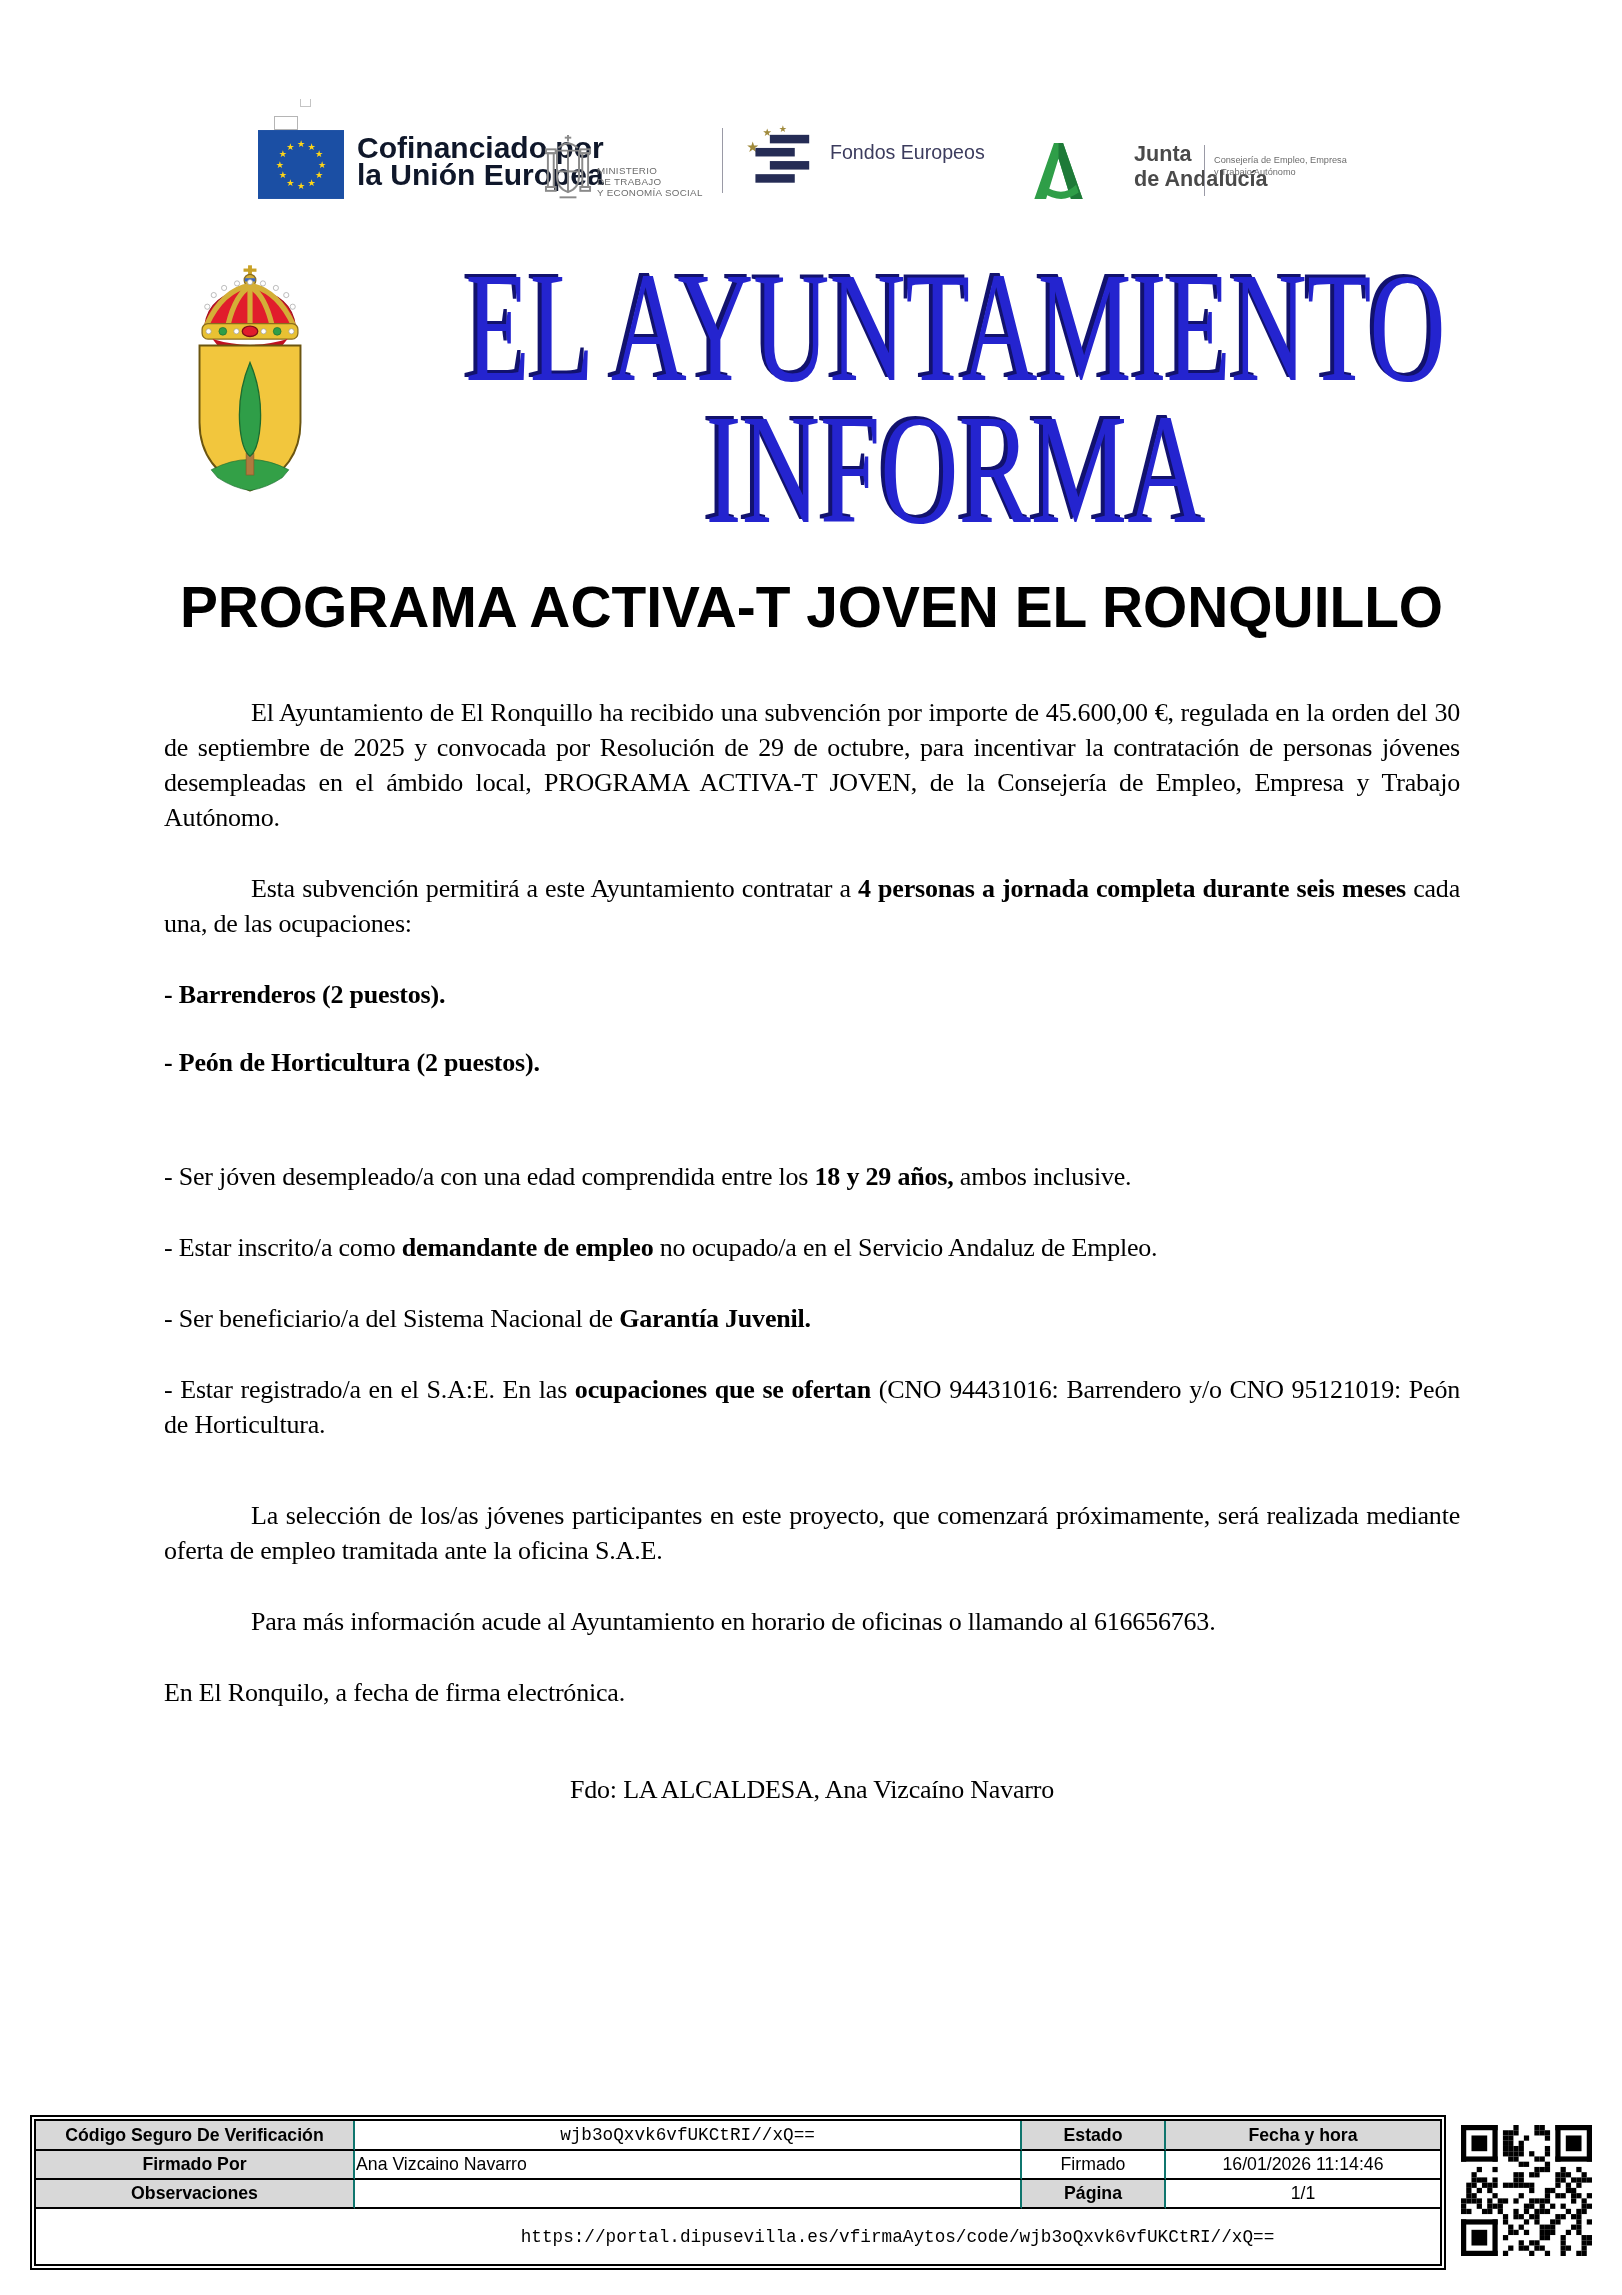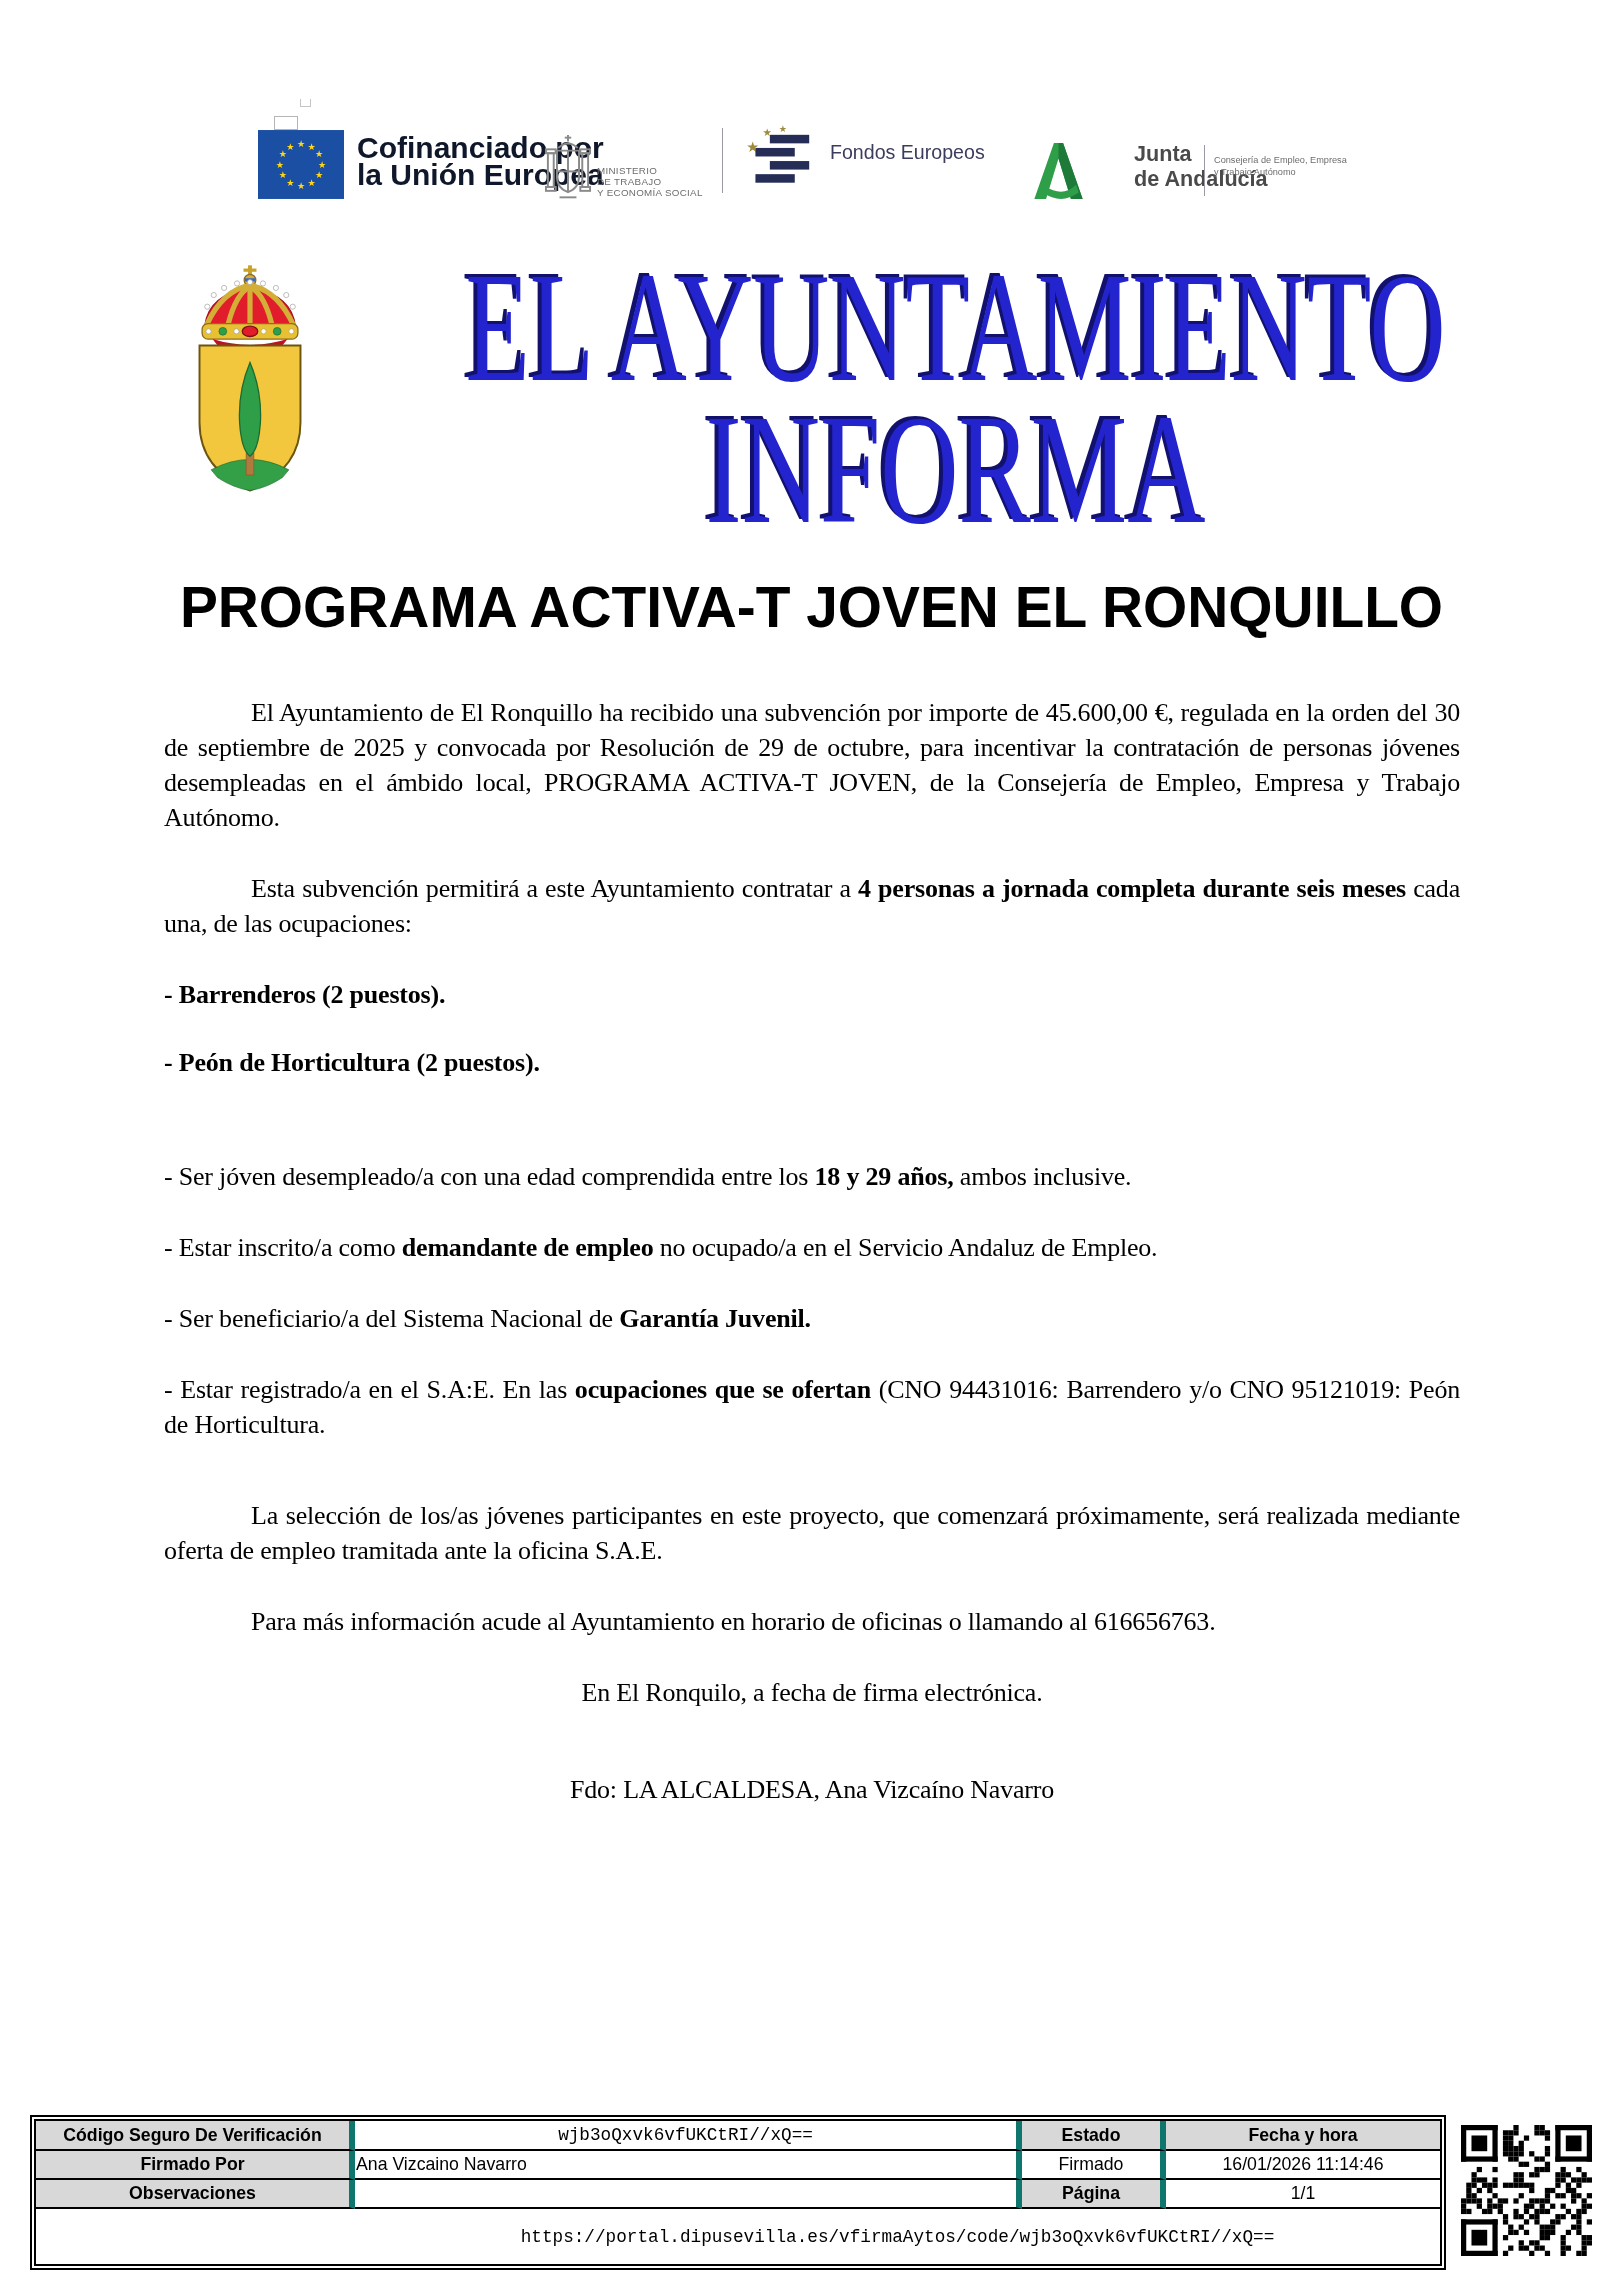--- a/index.html
+++ b/index.html
@@ -38,29 +38,29 @@
   .title-text{font-family:"Liberation Sans",sans-serif;font-weight:bold;fill:#000;}
 
   
   .body-text{position:absolute;left:164px;top:695px;width:1296px;
              font-size:26px;line-height:35px;text-align:justify;letter-spacing:-0.2px;}
   .body-text p{margin:0 0 36px 0;}
   .indent{text-indent:87px;}
   p.bullet{text-align:left;}
   p.b-gap{margin-bottom:56px;}
   p.big-gap{margin-bottom:79px;}
-  .date-line{text-align:center;margin-bottom:62px !important;}
+  .date-line{text-align:left;margin-bottom:62px !important;}
   .fdo-line{text-align:center;text-indent:0;}
 
   
   .vwrap{position:absolute;left:30px;top:2115px;border:2px solid #000;padding:2px;background:#fff;}
   .vtable{display:grid;grid-template-columns:319px 667px 144px 274px;
           grid-template-rows:30px 29.4px 29px 55px;border:2px solid #000;
           font-family:"Liberation Sans",sans-serif;font-size:17.7px;}
-  .vcell{border-right:6px solid #0f766e;border-bottom:2px solid #000;display:flex;
+  .vcell{border-right:2px solid #0f766e;border-bottom:2px solid #000;display:flex;
          align-items:center;justify-content:center;overflow:hidden;white-space:nowrap;}
   .vcell.last-col{border-right:none;}
   .vcell.last-row{border-bottom:none;}
   .vlabel{background:#d8d8d8;font-weight:bold;}
   .mono{font-family:"Liberation Mono",monospace;}
   .left{justify-content:flex-start;padding-left:1px;}
   .url-span{grid-column:2/5;}
   .qr{position:absolute;left:1461px;top:2125px;}
 </style>
 </head>

